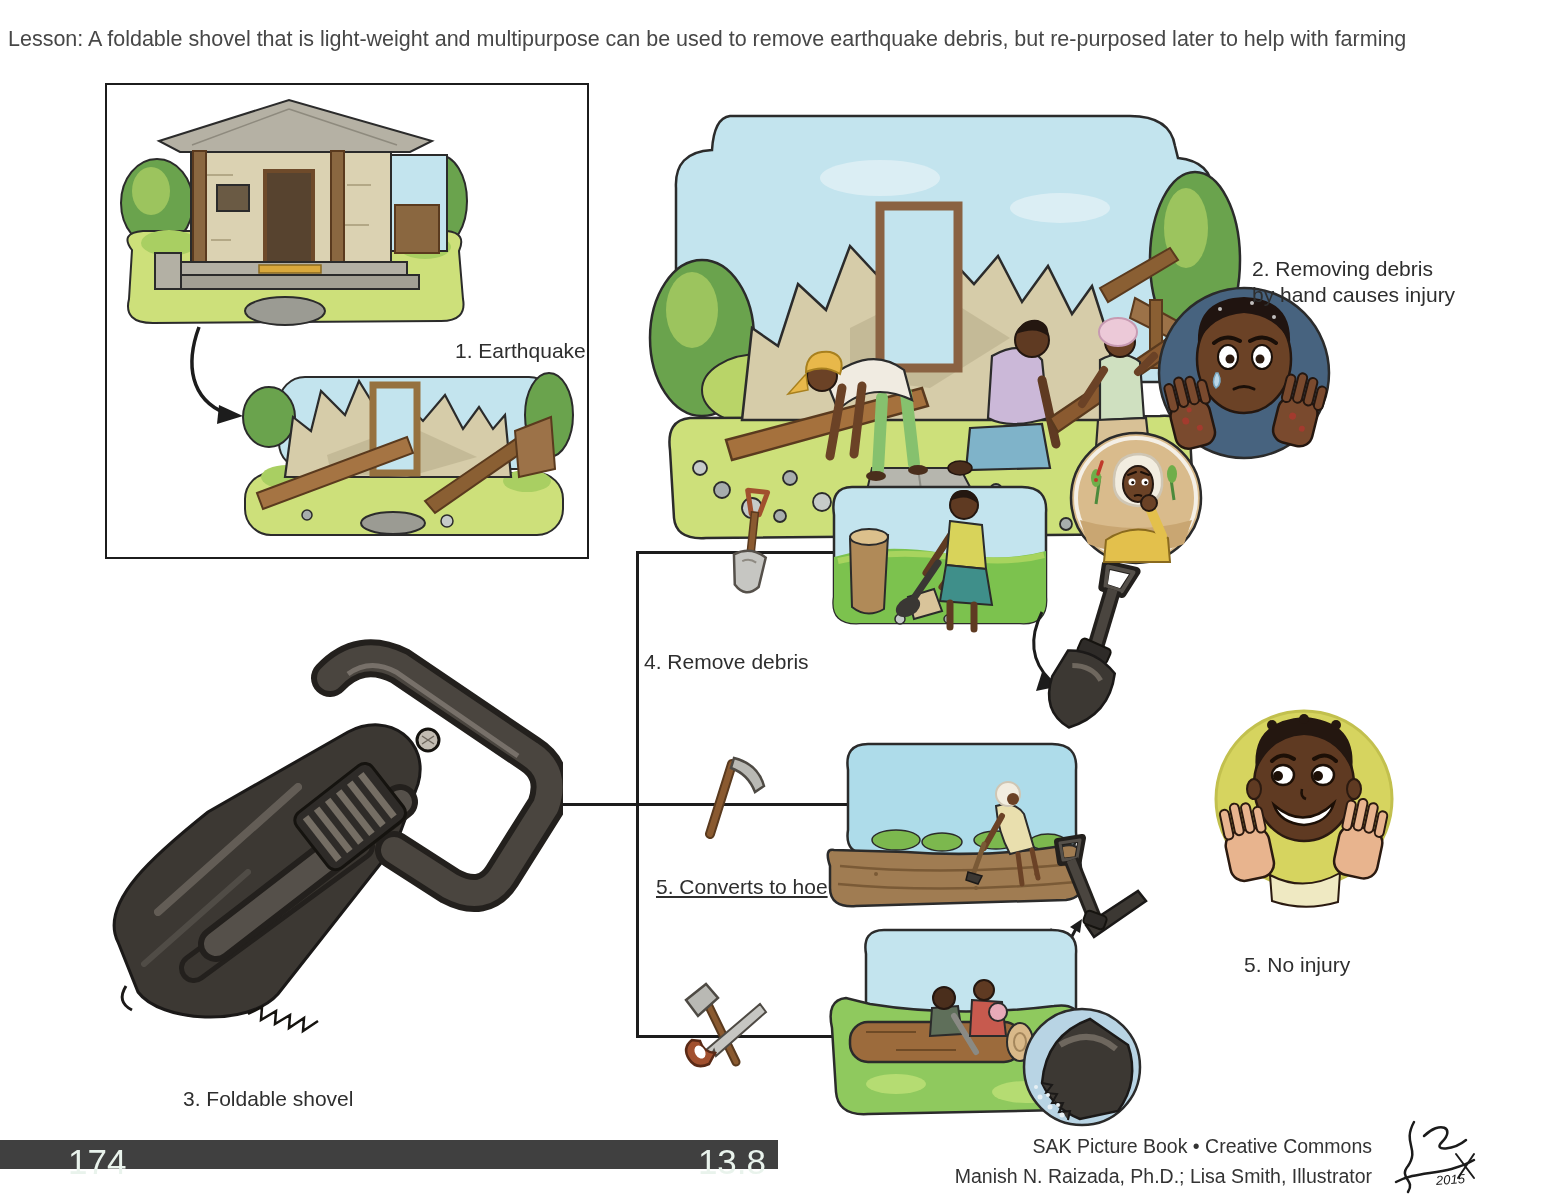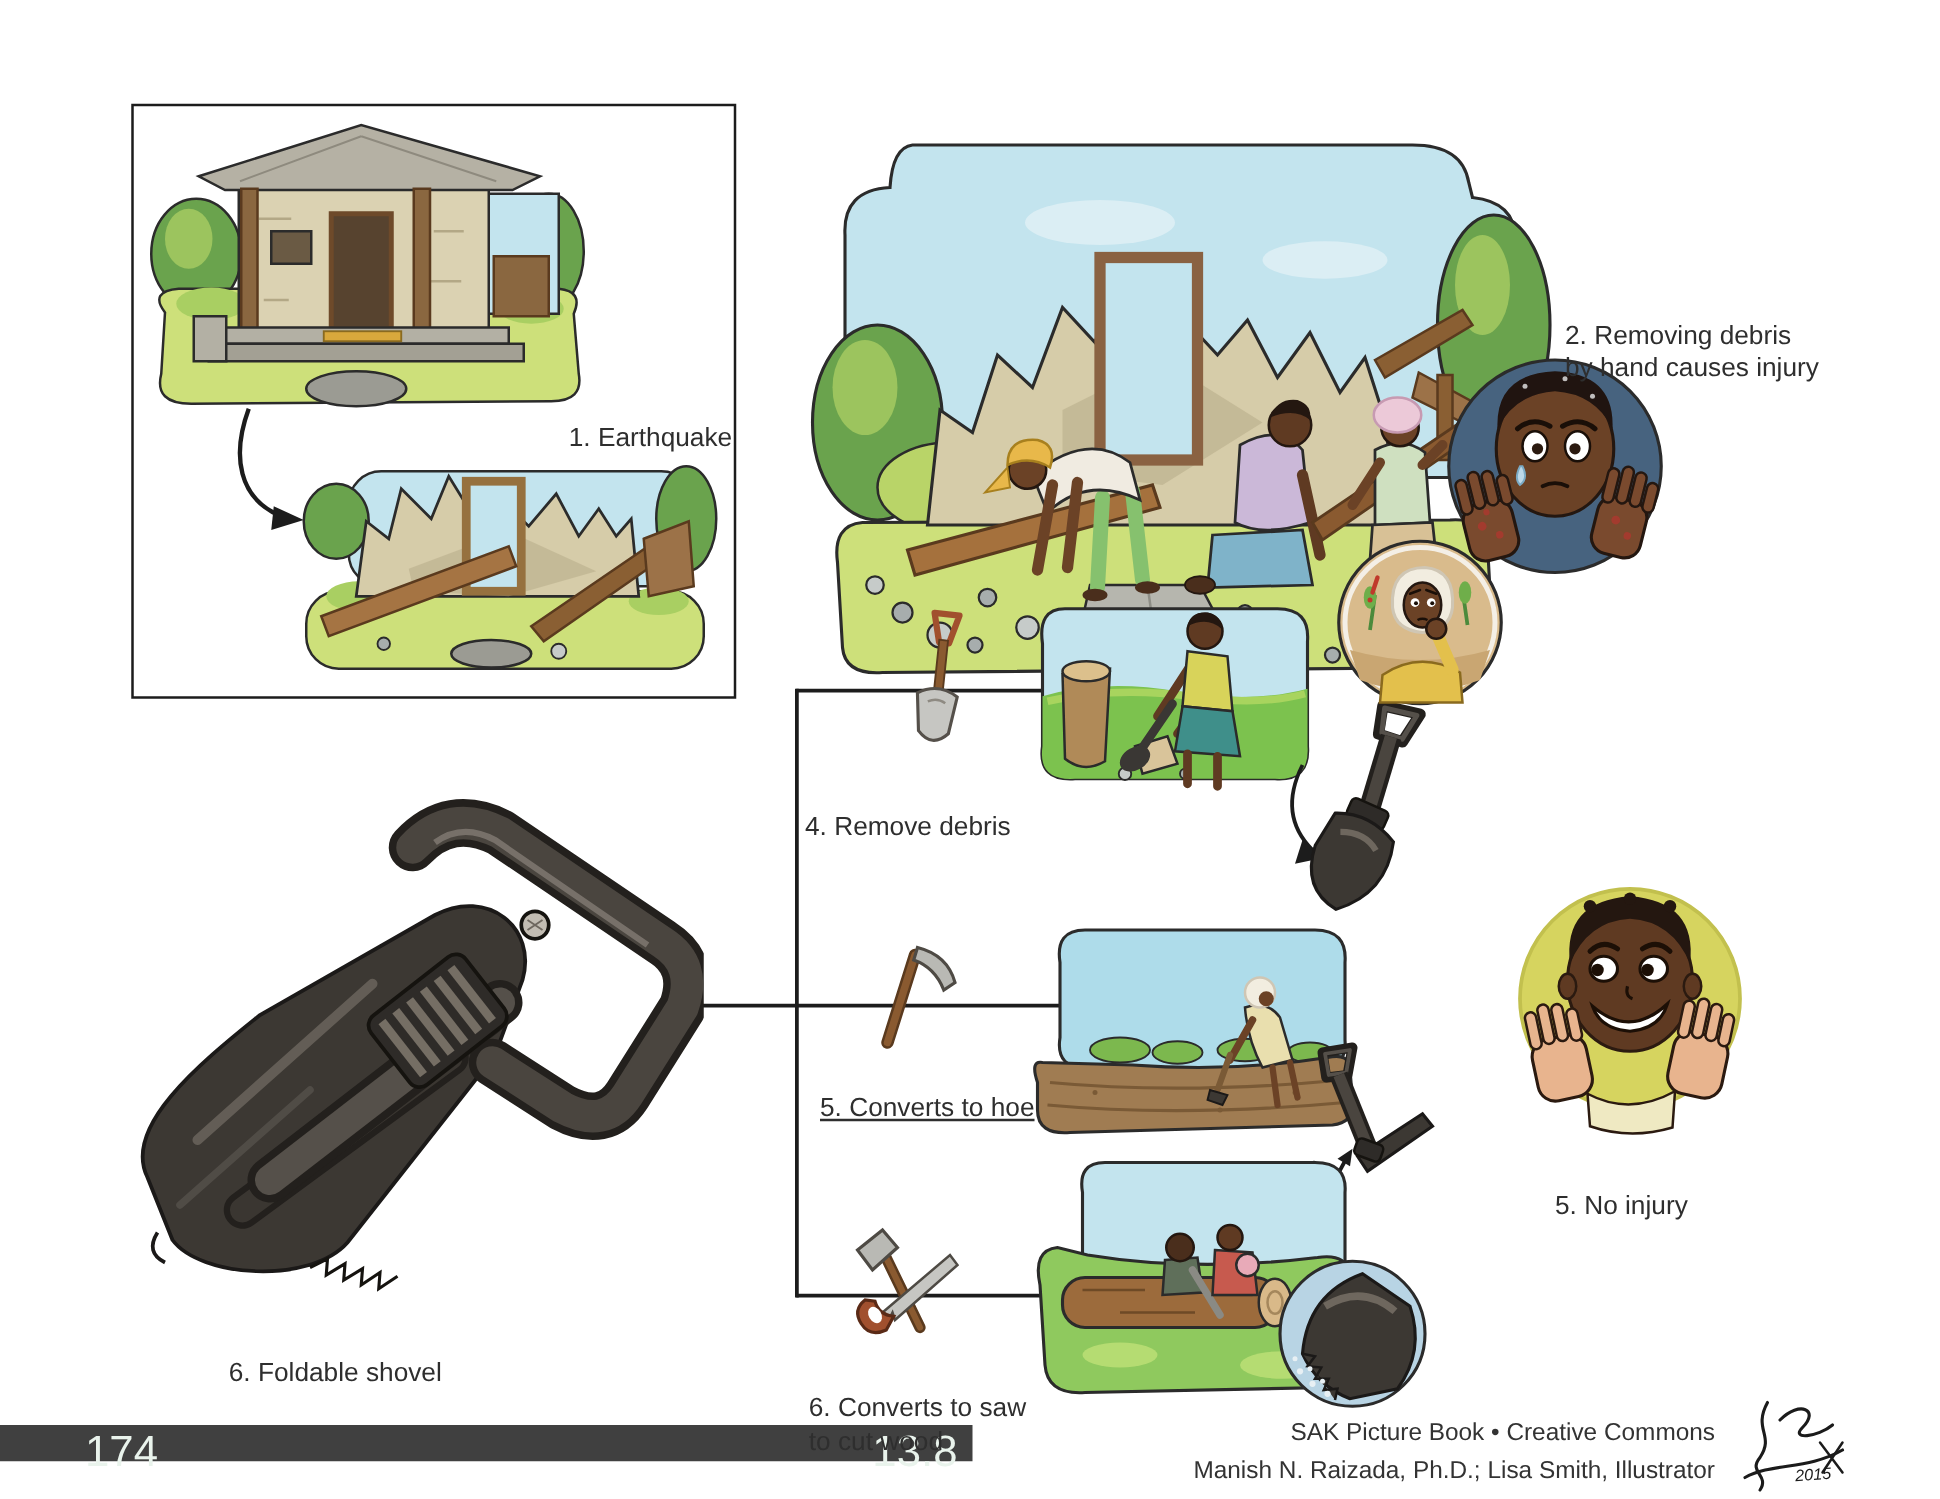--- a/index.html
+++ b/index.html
@@ -18,20 +18,21 @@
   .section-num{position:absolute;right:12px;top:-1px;height:43px;line-height:45px;font-size:35px;color:#e9f3ec;}
   .credits{position:absolute;left:860px;top:1131px;width:512px;text-align:right;font-size:19.5px;line-height:30px;color:#333;z-index:5;}
   .signature{position:absolute;left:1384px;top:1114px;width:100px;height:85px;z-index:5;}
   .sig-year{position:absolute;left:52px;top:58px;font-size:13px;font-style:italic;color:#1b1b1b;transform:rotate(-4deg);}
 </style>
 </head>
 <body>
 
 <div class="page">
 
+  <div class="lesson">Lesson: A foldable shovel that is light-weight and multipurpose can be used to remove earthquake debris, but re-purposed later to help with farming</div>
 
   <div class="conn" style="left:636px;top:551px;width:3px;height:487px;"></div>
   <div class="conn" style="left:637px;top:551px;width:198px;height:3px;"></div>
   <div class="conn" style="left:545px;top:803px;width:342px;height:3px;"></div>
   <div class="conn" style="left:637px;top:1035px;width:198px;height:3px;"></div>
 
   <div class="panel1-box">
     <svg width="476" height="468" viewBox="0 0 476 468">
 
       <g>
@@ -229,21 +230,21 @@
         <rect x="228" y="178" width="7" height="54" fill="#756e64"></rect>
       <rect x="242" y="178" width="7" height="54" fill="#756e64"></rect>
         <rect x="256" y="178" width="7" height="54" fill="#756e64"></rect>
       <rect x="270" y="178" width="7" height="54" fill="#756e64"></rect>
         <rect x="284" y="178" width="7" height="54" fill="#756e64"></rect>
     </g>
     <circle cx="330" cy="128" r="11" fill="#c2bcb2" stroke="#15130f" stroke-width="3"></circle>
     <path d="M324,124 l12,8 M324,132 l12,-8" stroke="#6e675e" stroke-width="1.5"></path>
     <path d="M28,374 Q18,390 34,398" fill="none" stroke="#1b1918" stroke-width="3"></path>
   </svg>
-  <div class="lbl" style="left:183px;top:1043px;">6. Foldable shovel</div>
+  <div class="lbl" style="left:183px;top:1043px;">3. Foldable shovel</div>
 
   <svg class="artsvg" style="left:720px;top:486px;" width="62" height="118" viewBox="0 0 62 118">
     <g transform="rotate(6 31 59)">
       <path d="M22,5 L42,5 L36,28 L28,28 Z" fill="none" stroke="#a1502e" stroke-width="5" stroke-linejoin="round"></path>
       <rect x="28" y="26" width="7" height="46" fill="#8a5a30" stroke="#5a3a1e" stroke-width="1.5"></rect>
       <path d="M15,70 Q31,60 47,70 L43,100 Q31,113 19,100 Z" fill="#c6c6c2" stroke="#55504a" stroke-width="2.5"></path>
       <path d="M24,76 Q31,72 38,76" stroke="#8e8a82" stroke-width="2" fill="none"></path>
     </g>
   </svg>
   <svg class="artsvg" style="left:822px;top:477px;" width="236" height="170" viewBox="0 0 236 170">
@@ -360,24 +361,20 @@
     <path d="M22,78 Q26,30 70,14 L108,40 Q120,76 98,106 L60,114 Q34,104 22,78 Z" fill="#3c3833" stroke="#1b1918" stroke-width="2.5"></path>
     <path d="M22,78 l10,2 l-6,8 l11,1 l-5,9 l11,0 l-4,9 l11,-1 l-2,9" fill="#3c3833" stroke="#1b1918" stroke-width="2"></path>
     <path d="M40,40 Q70,22 96,44" stroke="#6e675e" stroke-width="6" fill="none"></path>
     <circle cx="20" cy="92" r="2.5" fill="#e8f0f4"></circle>
       <circle cx="30" cy="102" r="2.5" fill="#e8f0f4"></circle>
     <circle cx="42" cy="110" r="2.5" fill="#e8f0f4"></circle>
       <circle cx="16" cy="82" r="2" fill="#e8f0f4"></circle>
     <circle cx="28" cy="90" r="2" fill="#e8f0f4"></circle>
       <circle cx="38" cy="100" r="2" fill="#e8f0f4"></circle>
   </svg>
-  <div class="lbl lbl2" style="left:647px;top:1069px;line-height:27px;">
-    <div>6. Converts to saw</div>
-    <div>to cut wood</div>
-  </div>
 
   <svg class="artsvg" style="left:1210px;top:697px;" width="188" height="218" viewBox="0 0 188 218">
     <circle cx="94" cy="102" r="88" fill="#d6d45f" stroke="#c2c04e" stroke-width="3"></circle>
     <path d="M60,178 Q94,196 130,176 L128,205 Q94,215 62,204 Z" fill="#efe9c2" stroke="#2b1a10" stroke-width="2"></path>
     <ellipse cx="94" cy="88" rx="50" ry="56" fill="#5f3a22" stroke="#2b1a10" stroke-width="2.5"></ellipse>
     <path d="M46,74 Q40,24 94,20 Q148,24 142,74 Q128,40 94,38 Q60,40 46,74 Z" fill="#241710"></path>
     <circle cx="62" cy="28" r="5" fill="#241710"></circle>
       <circle cx="94" cy="22" r="5" fill="#241710"></circle>
       <circle cx="126" cy="28" r="5" fill="#241710"></circle>
     <ellipse cx="44" cy="92" rx="7" ry="10" fill="#5f3a22" stroke="#2b1a10" stroke-width="2"></ellipse>

